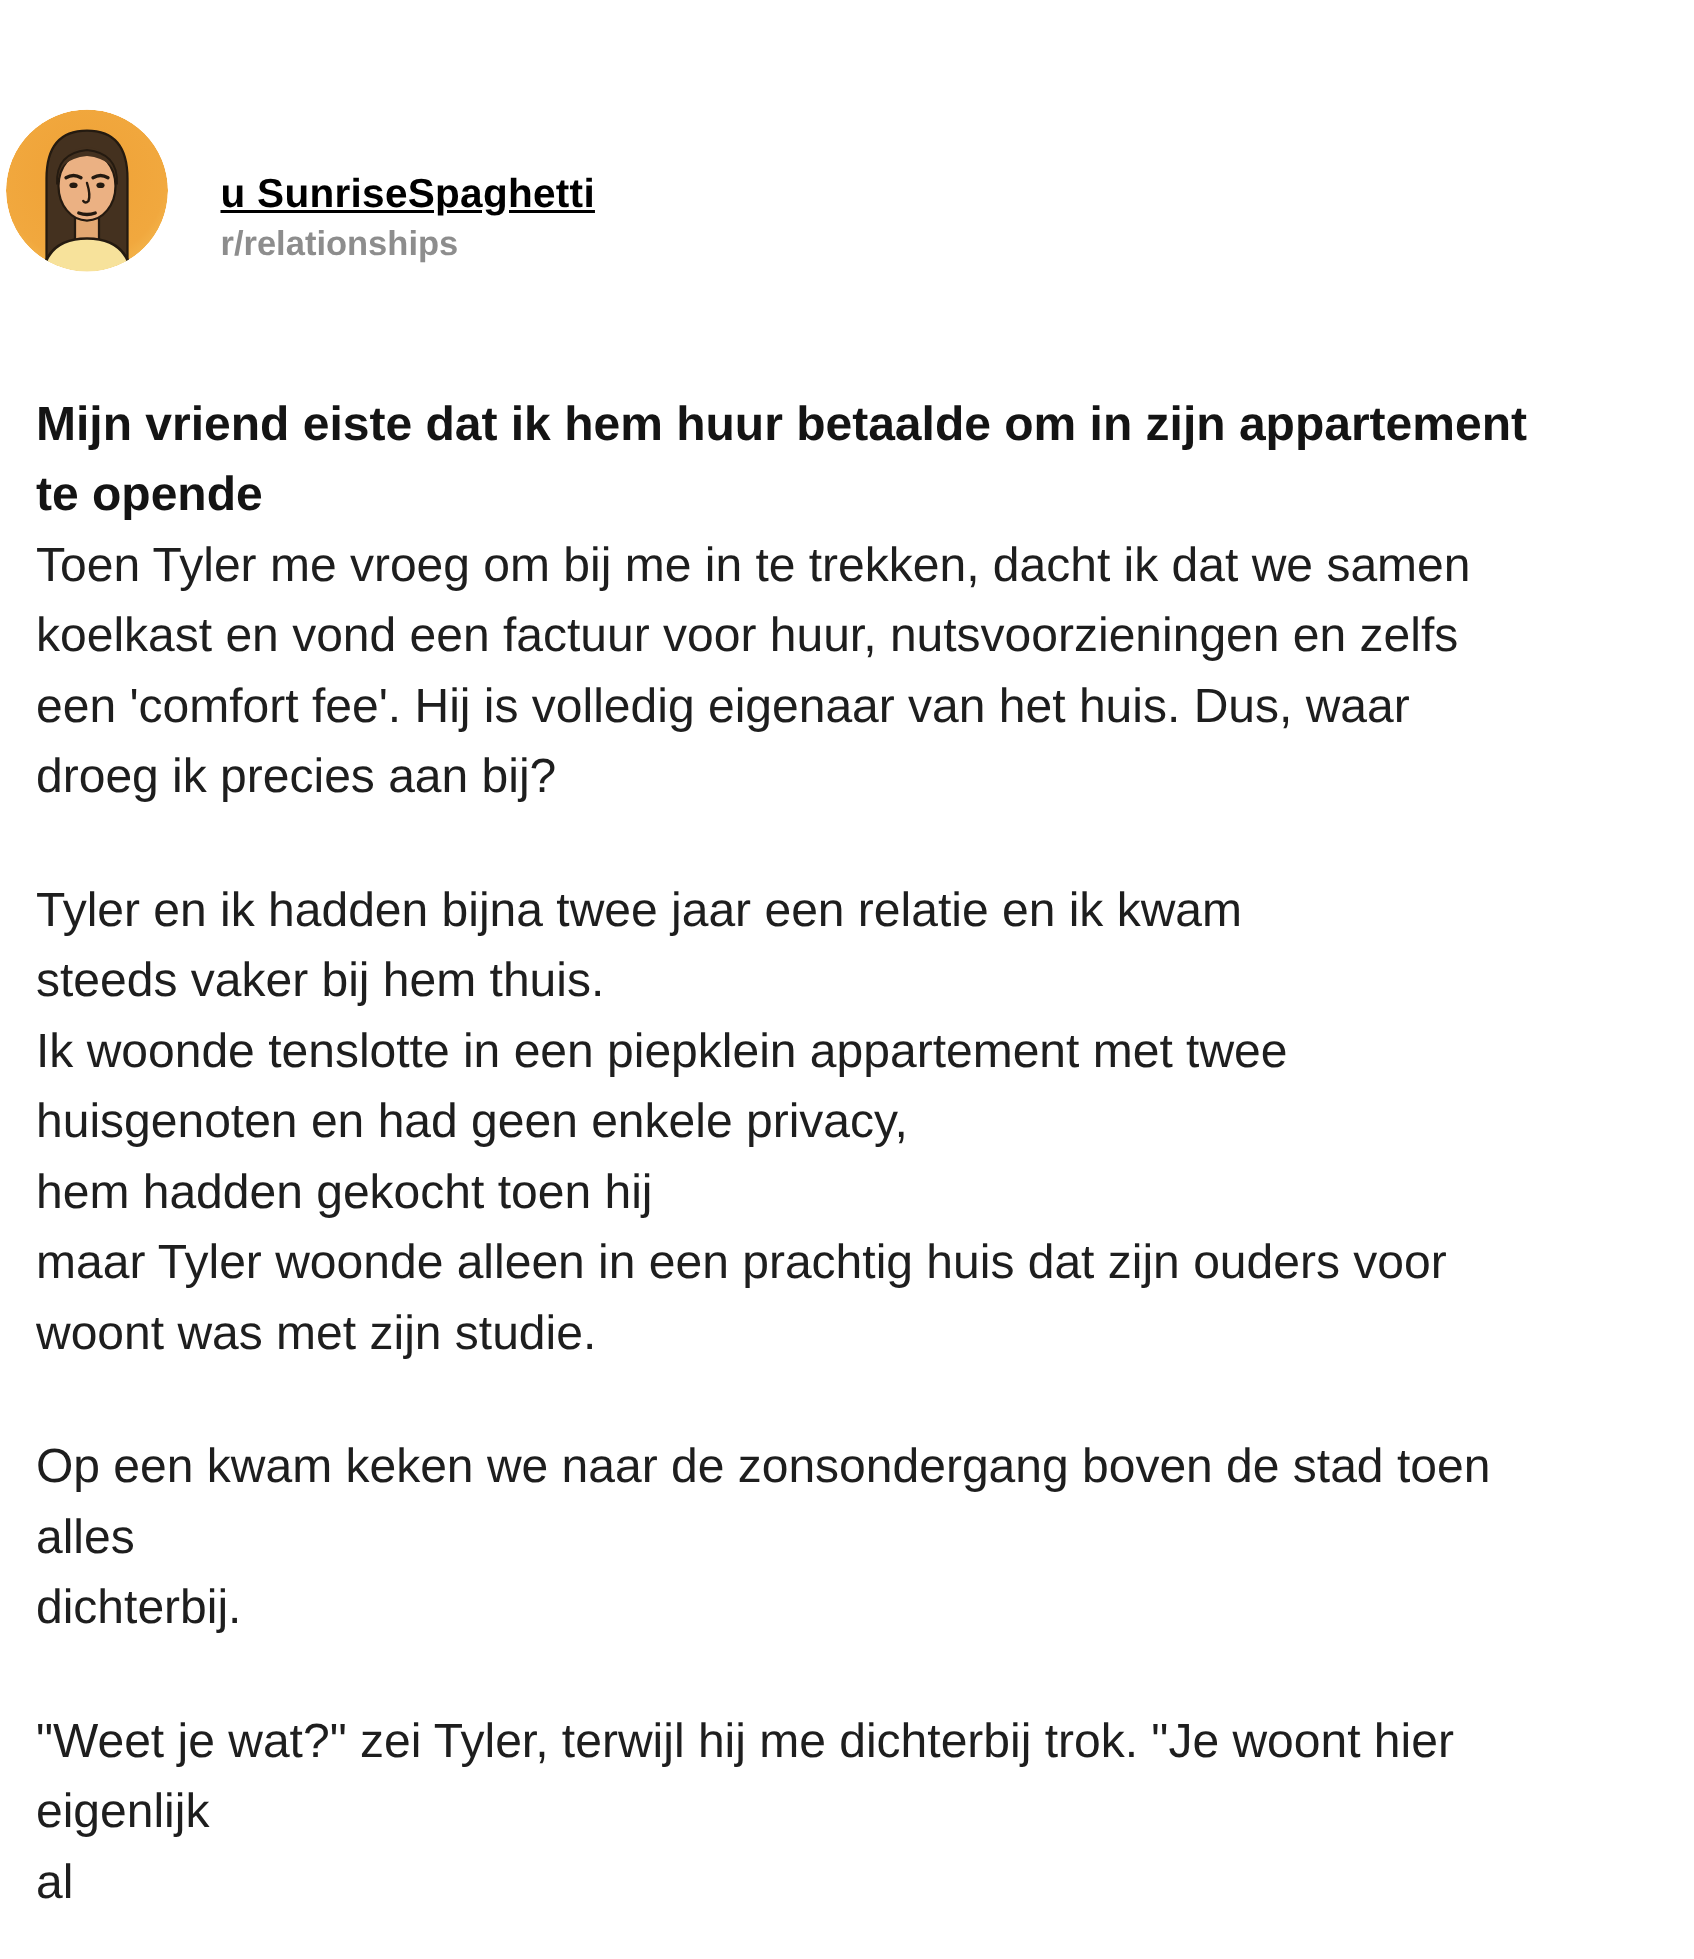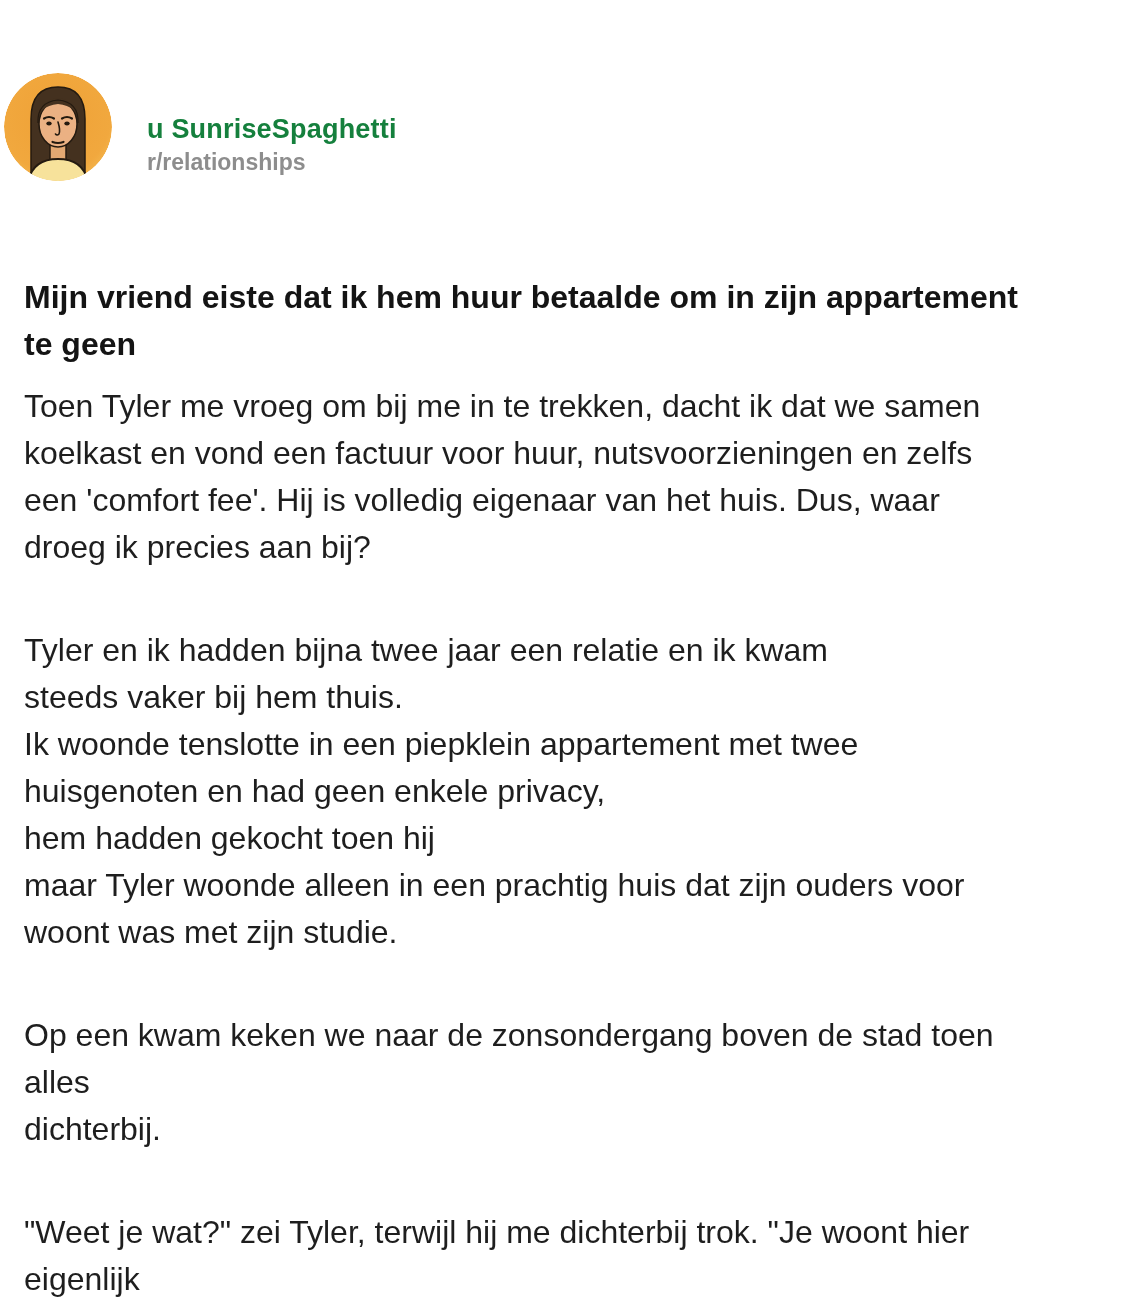--- a/index.html
+++ b/index.html
@@ -32,24 +32,25 @@
     overflow: hidden;
     cursor: pointer;
   }
   .avatar svg { display: block; width: 108px; height: 108px; }
   .username {
     position: absolute;
     left: 147px;
     top: 114px;
     font-size: 27px;
     font-weight: 700;
-    color: #15803d;
+    color: #000000;
     letter-spacing: 0.2px;
     cursor: pointer;
     white-space: pre;
+    text-decoration: underline;
   }
   .subreddit {
     position: absolute;
     left: 147px;
     top: 149px;
     font-size: 23px;
     font-weight: 700;
     color: var(--subreddit-color, #8d8d8d);
     cursor: pointer;
     white-space: pre;
@@ -64,22 +65,22 @@
     color: var(--text-color, #1e1e1e);
   }
   .line {
     white-space: pre;
     height: 47px;
   }
   .title-line {
     font-weight: 700;
     color: #141414;
   }
-  .paragraph { margin-top: 56px; }
-  .paragraph.no-gap { margin-top: 15px; }
+  .paragraph { margin-top: 42px; }
+  .paragraph.no-gap { margin-top: 0; }
 </style>
 </head>
 <body>
 
 <div class="post-header">
   <div class="avatar">
     <svg viewBox="0 0 108 108" aria-hidden="true">
       <defs>
         <radialGradient id="bgGrad" cx="0.48" cy="0.42" r="0.72">
           <stop offset="0%" stop-color="#EFA136"></stop>
@@ -117,21 +118,21 @@
       </g>
     </svg>
   </div>
   <div class="username">u SunriseSpaghetti</div>
   <div class="subreddit">r/relationships</div>
 </div>
 
 <div class="post-content">
     <div class="paragraph no-gap">
       <div class="line title-line">Mijn vriend eiste dat ik hem huur betaalde om in zijn appartement</div>
-      <div class="line title-line">te geen</div>
+      <div class="line title-line">te opende</div>
     </div>
     <div class="paragraph no-gap">
       <div class="line body-line">Toen Tyler me vroeg om bij me in te trekken, dacht ik dat we samen</div>
       <div class="line body-line">koelkast en vond een factuur voor huur, nutsvoorzieningen en zelfs</div>
       <div class="line body-line">een 'comfort fee'. Hij is volledig eigenaar van het huis. Dus, waar</div>
       <div class="line body-line">droeg ik precies aan bij?</div>
     </div>
     <div class="paragraph">
       <div class="line body-line">Tyler en ik hadden bijna twee jaar een relatie en ik kwam</div>
       <div class="line body-line">steeds vaker bij hem thuis.</div>

